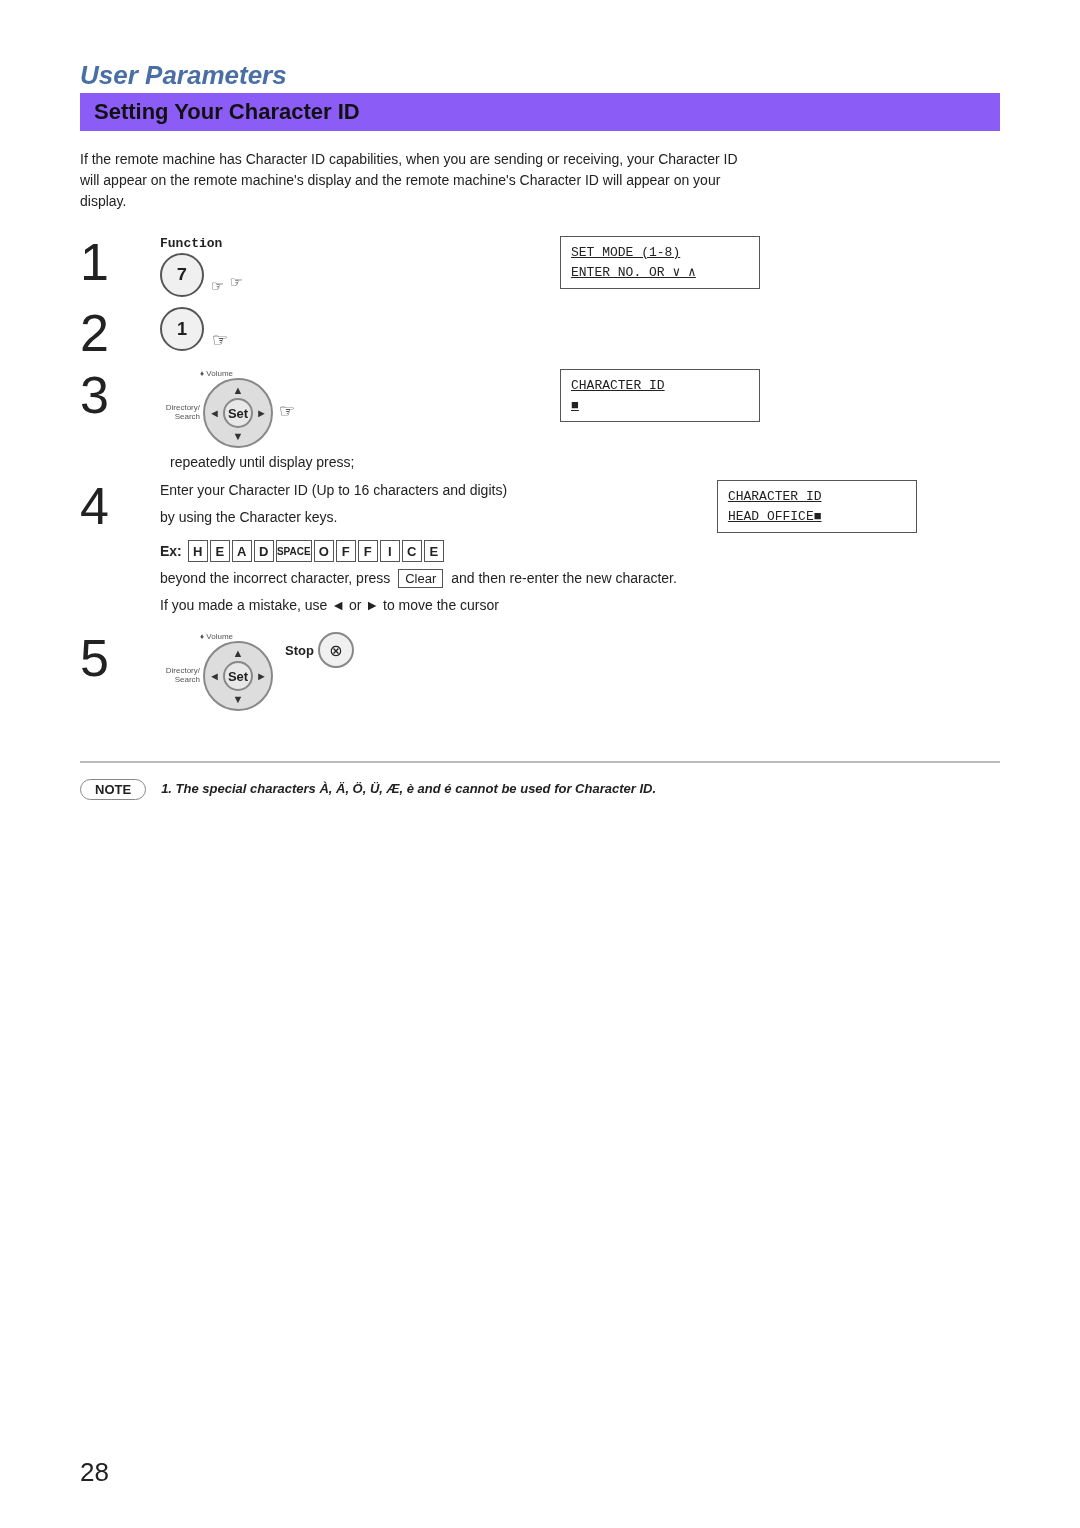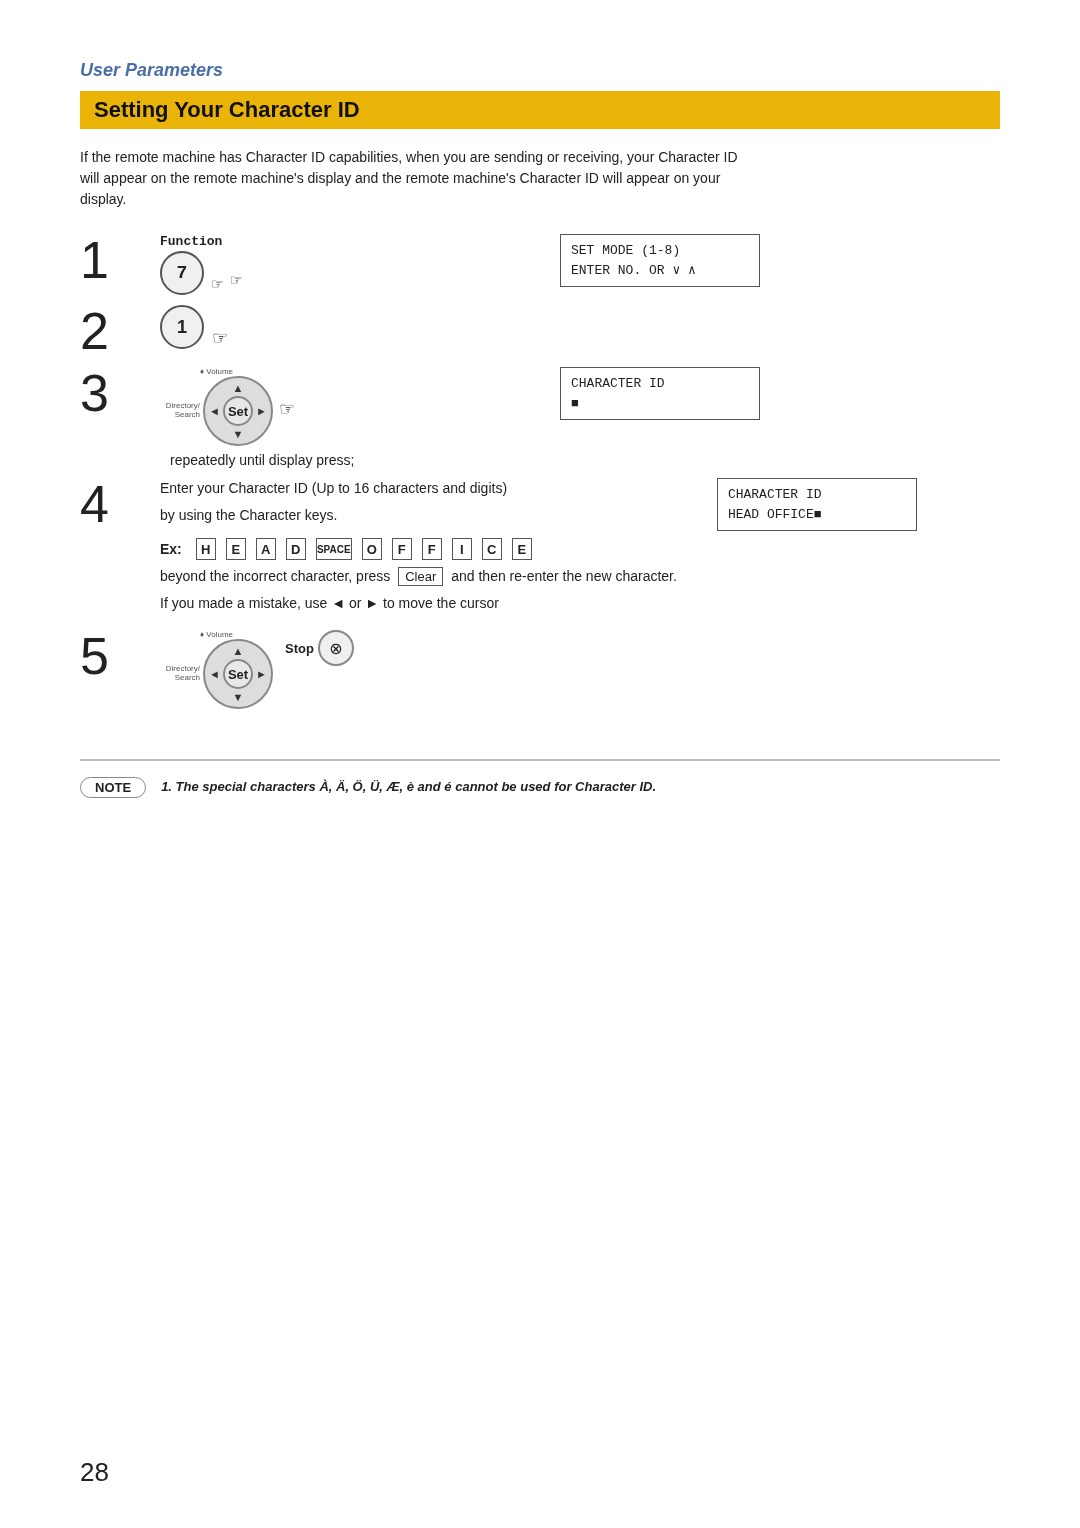--- a/index.html
+++ b/index.html
@@ -13,28 +13,28 @@
     }
 
     .page-container {
       padding: 60px 80px 60px 80px;
       position: relative;
       min-height: 1528px;
     }
 
     .section-title {
       color: #4a6fa5;
-      font-size: 18px;
-      font-weight: bold;
-      margin-bottom: 10px;
+      font-size: 26px;
+      font-weight: bold;
+      margin-bottom: 2px;
       font-style: italic;
     }
 
     .subsection-title {
-      background-color: #eab308;
+      background-color: #8b5cf6;
       color: #111;
       font-size: 22px;
       font-weight: bold;
       padding: 6px 14px;
       margin-bottom: 18px;
       display: block;
     }
 
     .intro-text {
       font-size: 14px;
@@ -86,20 +86,21 @@
 
     
     .lcd-box {
       border: 1px solid #555;
       padding: 6px 10px;
       font-family: 'Courier New', Courier, monospace;
       font-size: 13px;
       background: #fff;
       min-width: 200px;
       line-height: 1.5;
+      text-decoration: underline;
     }
 
     .function-label {
       font-size: 13px;
       font-weight: bold;
       margin-bottom: 2px;
     }
 
     
     .circle-btn {
@@ -163,21 +164,21 @@
 
     .step-desc {
       font-size: 14px;
       line-height: 1.5;
       margin-bottom: 6px;
     }
 
     .char-example {
       display: flex;
       align-items: center;
-      gap: 10px;
+      gap: 2px;
       margin: 6px 0;
       font-size: 14px;
     }
 
     .char-box {
       display: inline-flex;
       align-items: center;
       justify-content: center;
       border: 1px solid #555;
       width: 20px;

